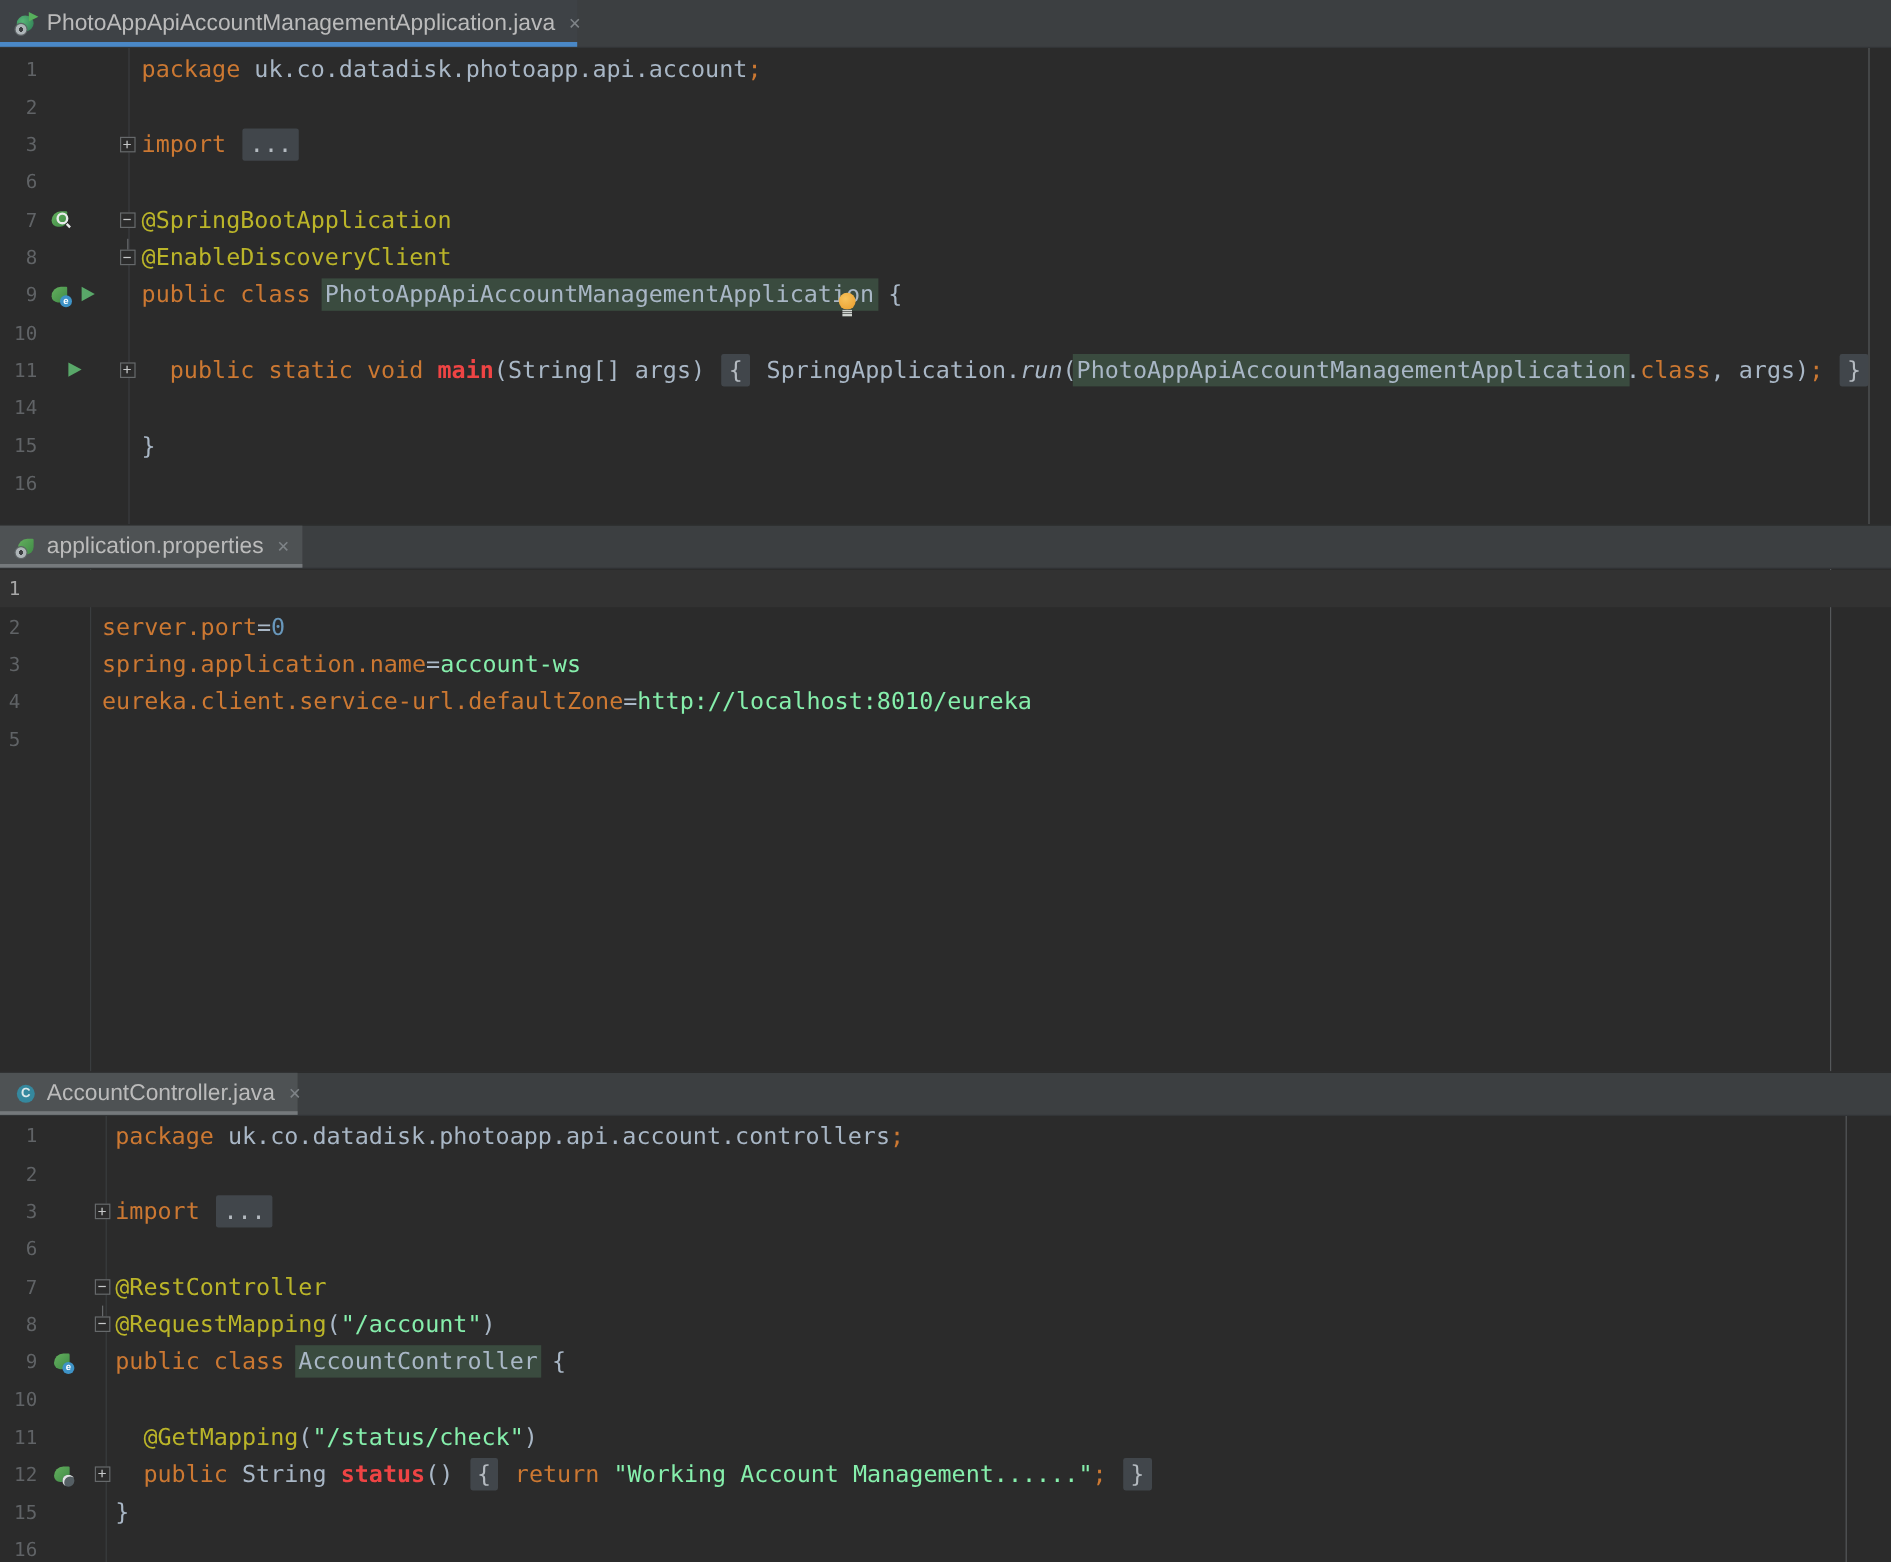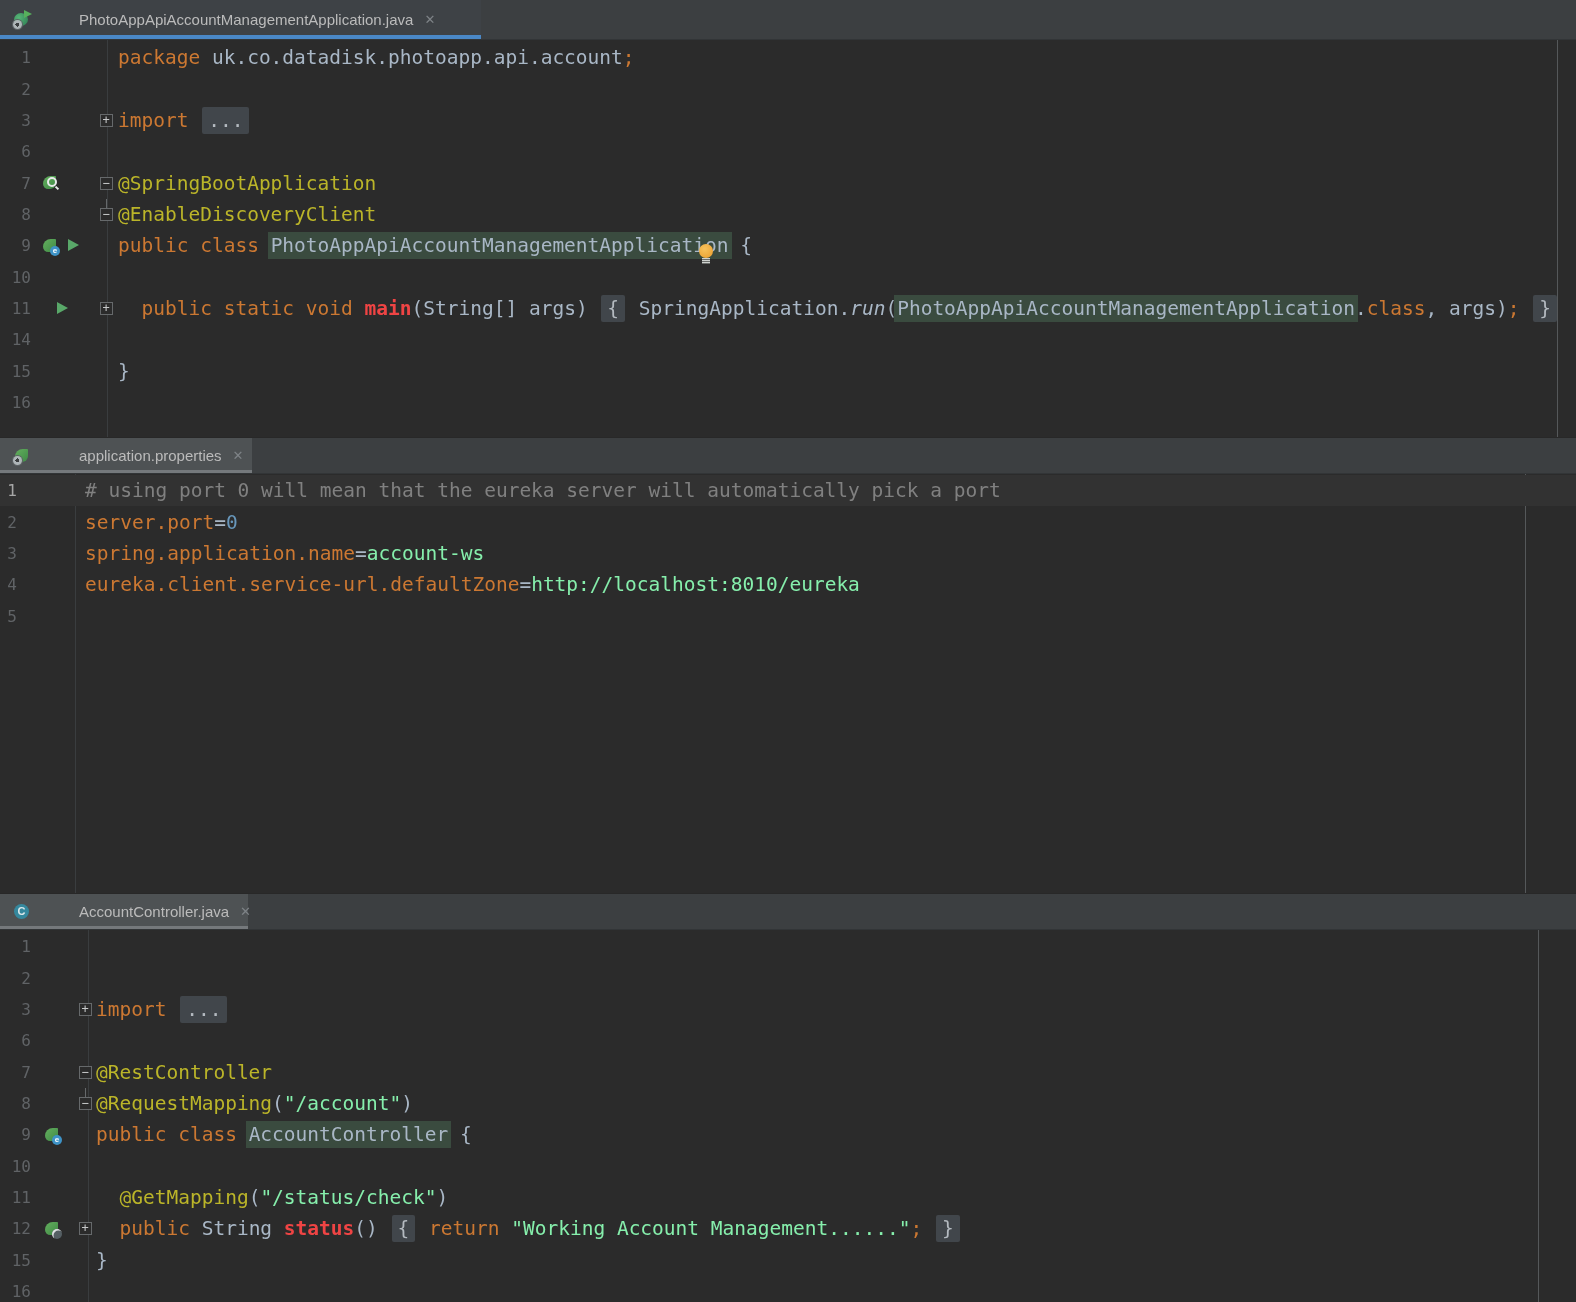--- a/index.html
+++ b/index.html
@@ -13,21 +13,21 @@
   
   .tabbar{position:relative;background:#3C3F41;border-bottom:1px solid #323537;box-sizing:border-box;display:flex;align-items:stretch;}
   .p1 .tabbar{height:40px;}
   .p2 .tabbar,.p3 .tabbar{height:37px;border-top:1px solid #282828;}
   .tab{position:relative;display:flex;align-items:center;gap:9px;padding:0 10px 0 14px;box-sizing:border-box;cursor:pointer;}
   .p1 .tab{width:481px;background:#3E4246;}
   .p1 .tab::after{content:'';position:absolute;left:0;right:0;bottom:0;height:4px;background:#4A88C7;}
   .p2 .tab{width:252px;background:#4E5254;}
   .p3 .tab{width:248px;background:#4E5254;}
   .p2 .tab::after,.p3 .tab::after{content:'';position:absolute;left:0;right:0;bottom:0;height:3px;background:#75797C;}
-  .tab-title{font-family:"Liberation Sans",sans-serif;font-size:15px;color:#BBBBBB;white-space:nowrap;margin-left:40px;}
+  .tab-title{font-family:"Liberation Sans",sans-serif;font-size:19px;color:#BBBBBB;white-space:nowrap;}
   .tab-close{font-family:"Liberation Sans",sans-serif;font-size:13px;color:#7E8387;margin-left:2px;}
   
   .editor{position:absolute;left:0;right:0;bottom:0;background:#2B2B2B;overflow:hidden;}
   .p1 .editor{top:40px;}
   .p2 .editor,.p3 .editor{top:37px;}
   .gborder{position:absolute;top:0;bottom:0;width:1px;background:#3A3D3F;}
   .p1 .gborder{left:107px;}
   .p2 .gborder{left:75px;}
   .p3 .gborder{left:88px;}
   .guide{position:absolute;top:0;bottom:0;width:1px;background:#55585A;}
@@ -233,21 +233,20 @@
       </div>
     </div>
     <div class="editor">
       <div class="gborder"></div>
       <div class="guide"></div>
       <div class="code">
           <div class="row caret">
             <div class="ln">1</div>
             <div class="gut"></div>
             <div class="fold"></div>
-            <div class="txt"><span class="tok t-cmt"># using port 0 will mean that the eureka server will automatically pick a port</span></div>
           </div>
           <div class="row">
             <div class="ln">2</div>
             <div class="gut"></div>
             <div class="fold"></div>
             <div class="txt"><span class="tok t-kw">server.port</span><span class="tok t-id">=</span><span class="tok t-num">0</span></div>
           </div>
           <div class="row">
             <div class="ln">3</div>
             <div class="gut"></div>
@@ -280,20 +279,21 @@
       </div>
     </div>
     <div class="editor">
       <div class="gborder"></div>
       <div class="guide"></div>
       <div class="code">
           <div class="row">
             <div class="ln">1</div>
             <div class="gut"></div>
             <div class="fold"></div>
+            <div class="txt"><span class="tok t-kw">package </span><span class="tok t-id">uk.co.datadisk.photoapp.api.account.controllers</span><span class="tok t-kw">;</span></div>
           </div>
           <div class="row">
             <div class="ln">2</div>
             <div class="gut"></div>
             <div class="fold"></div>
             <div class="txt"></div>
           </div>
           <div class="row">
             <div class="ln">3</div>
             <div class="gut"></div>

